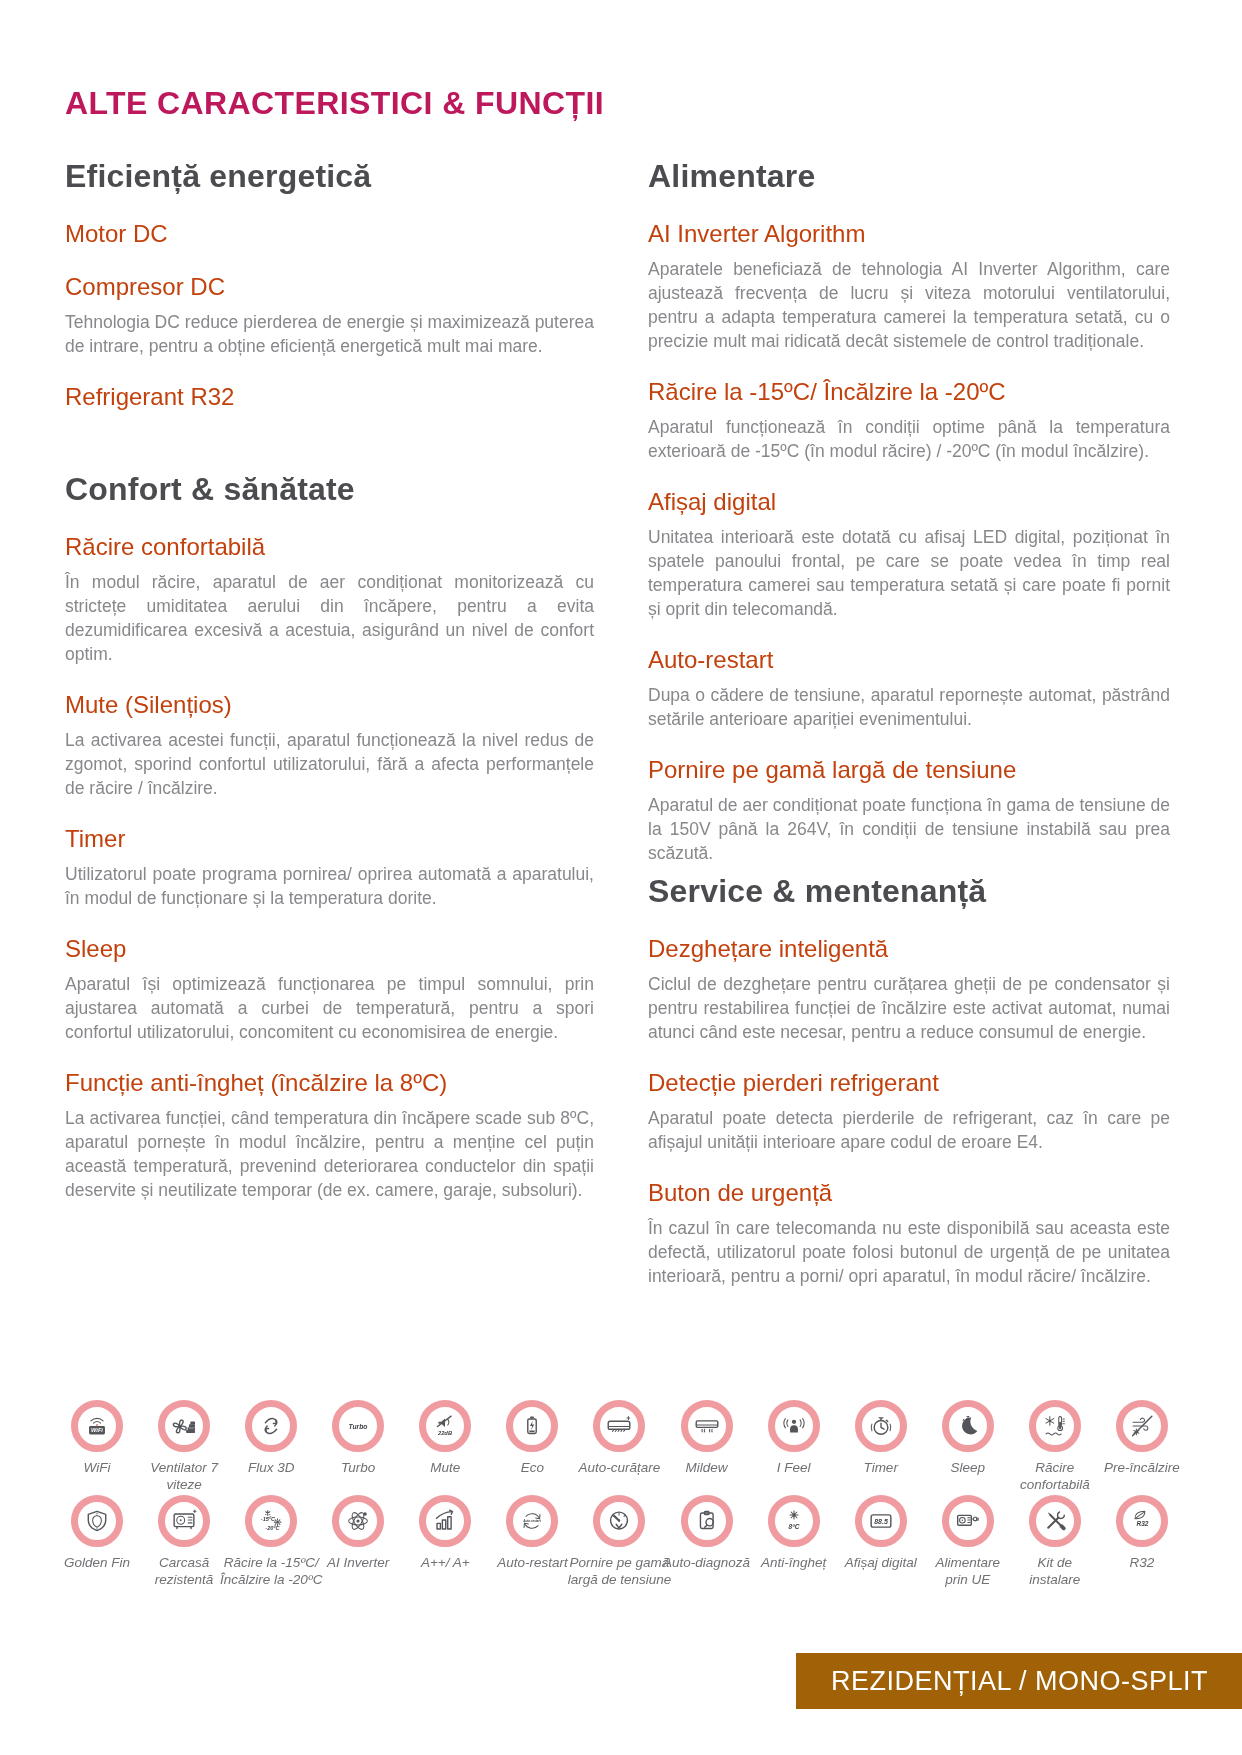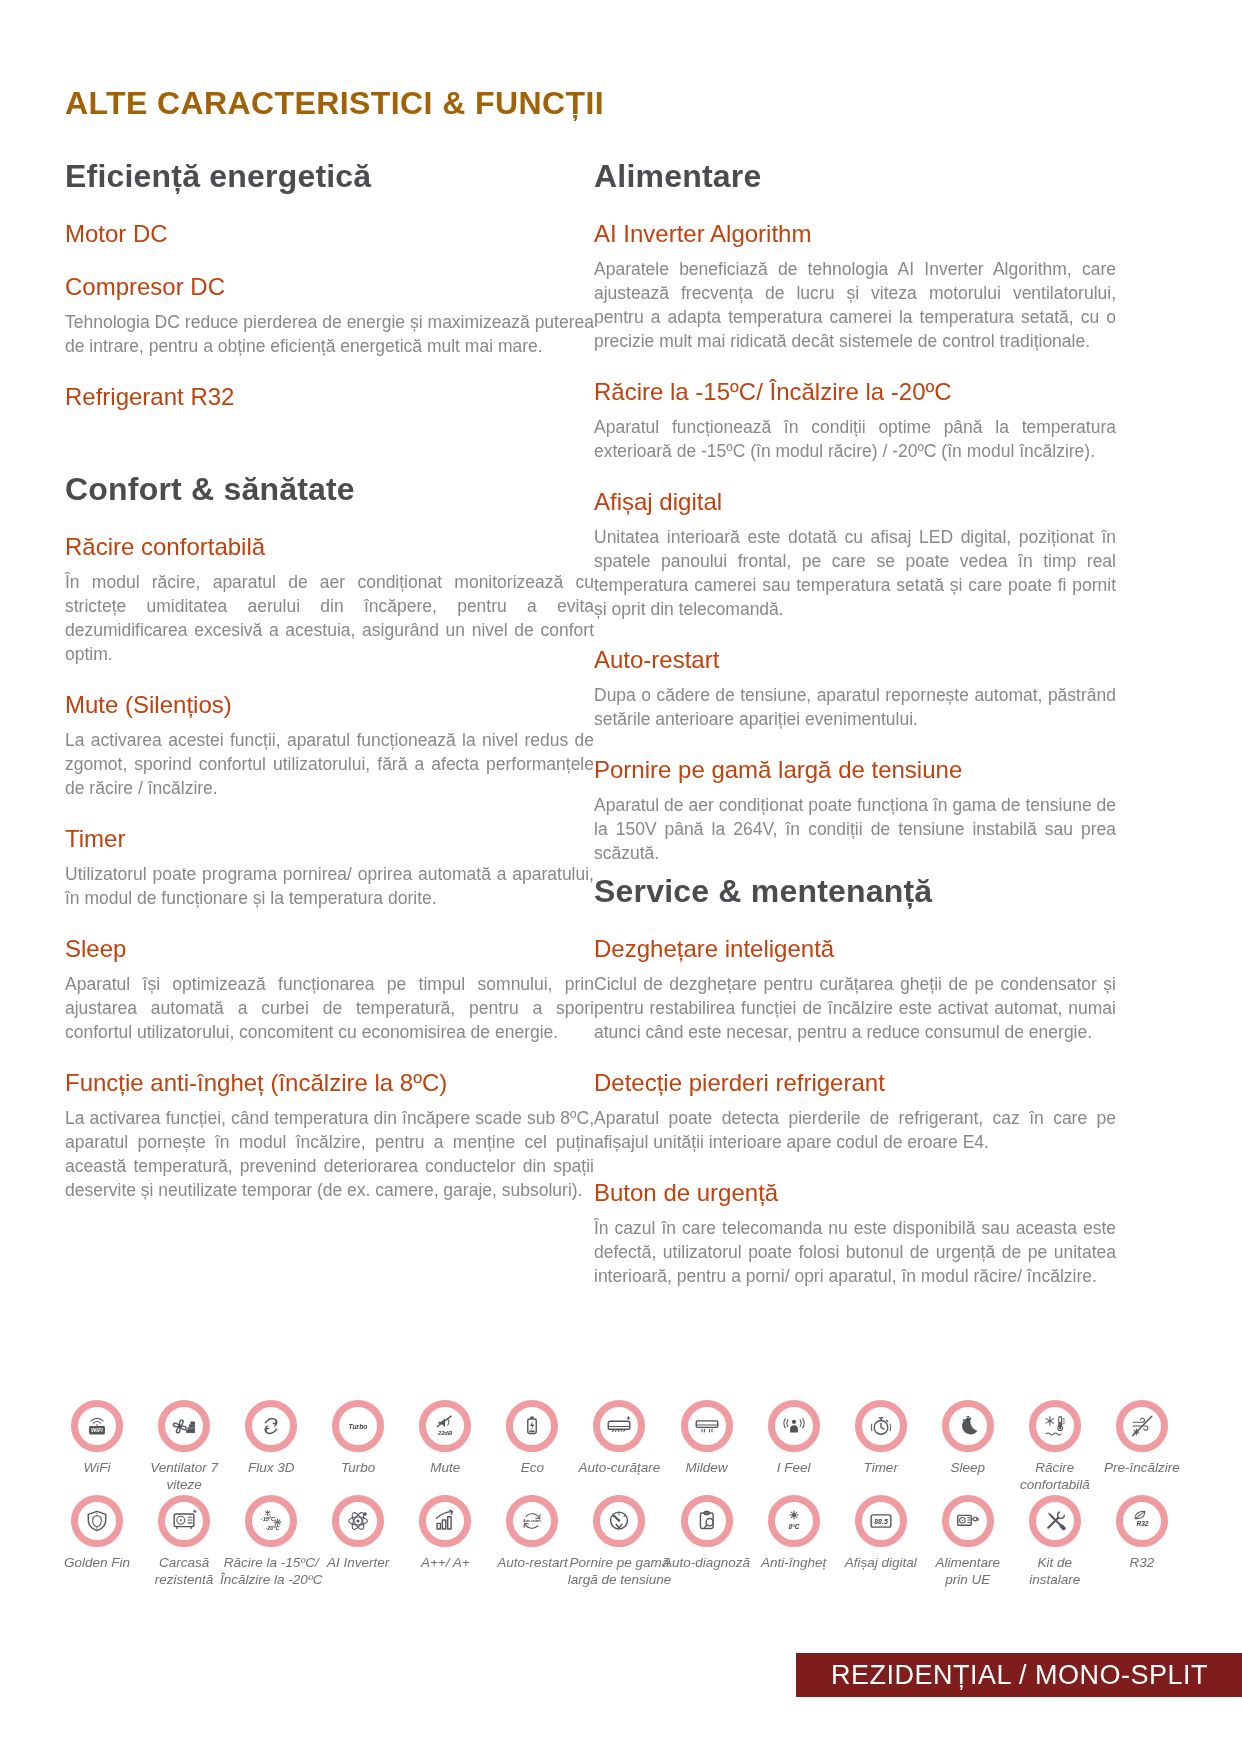--- a/index.html
+++ b/index.html
@@ -1,37 +1,37 @@
 <!DOCTYPE html>
 <html><head>
 <meta charset="utf-8">
 <style>
   html,body{margin:0;padding:0;background:#fff;}
   body{width:1242px;height:1755px;position:relative;overflow:hidden;
        font-family:"Liberation Sans","DejaVu Sans",sans-serif;}
   .page-title{position:absolute;top:64px;left:65px;font-size:32px;font-weight:700;
-       color:#a16207;letter-spacing:.4px;}
-  .cols{position:absolute;top:158px;left:65px;width:1105px;display:flex;}
+       color:#be185d;letter-spacing:.4px;}
+  .cols{position:absolute;top:158px;left:65px;width:1105px;display:flex;gap:54px;}
   .col-left{width:529px;}
   .col-right{width:522px;}
   h2.sec-title{font-size:32px;font-weight:700;color:#4b4c4f;margin:0 0 4px 0;letter-spacing:.2px;}
   .sec.mt-lg{margin-top:60px;}
   .sec.mt-sm{margin-top:8px;}
   .item h3{font-size:24px;font-weight:400;color:#c2410c;margin:25px 0 9px 0;}
   .item p{font-size:17.5px;line-height:24px;color:#87888b;text-align:justify;margin:0;}
   .icons{position:absolute;left:54px;width:1131px;display:flex;justify-content:space-between;font-style:italic;}
   .icons.row1{top:1400px;}
   .icons.row2{top:1495px;}
   .cell{width:86px;display:flex;flex-direction:column;align-items:center;}
   .ring{width:38px;height:38px;border:7px solid #f09ba0;border-radius:50%;background:#fff;
         display:flex;align-items:center;justify-content:center;flex:none;}
   .lbl{width:112px;margin-top:7px;font-size:13.5px;line-height:17px;color:#707174;text-align:center;}
   .lbl.w64{width:64px}.lbl.w80{width:80px}.lbl.w84{width:84px}.lbl.w90{width:90px}
   .lbl.w120{width:120px}.lbl.w140{width:140px}
-  .banner{position:absolute;top:1653px;left:796px;right:0;height:44px;background:#7f1d1d;
+  .banner{position:absolute;top:1653px;left:796px;right:0;height:56px;background:#a16207;
         color:#fff;font-size:27px;display:flex;align-items:center;justify-content:flex-end;
         padding-right:34px;box-sizing:border-box;letter-spacing:.5px;}
   .icon *{stroke:#54555a;stroke-width:1.5;fill:none;stroke-linecap:round;stroke-linejoin:round;}
   .icon .f{fill:#54555a;stroke:none;}
   .icon .red{fill:#dd5a5f;stroke:none;}
   .icon .thin{stroke-width:1.1;}
   .icon .th2{stroke-width:2.2;}
   .icon text{fill:#3e3f44;stroke:none;font-weight:700;font-family:"Liberation Sans",sans-serif;}
   .icon text.wt{fill:#fff;}
 </style>

